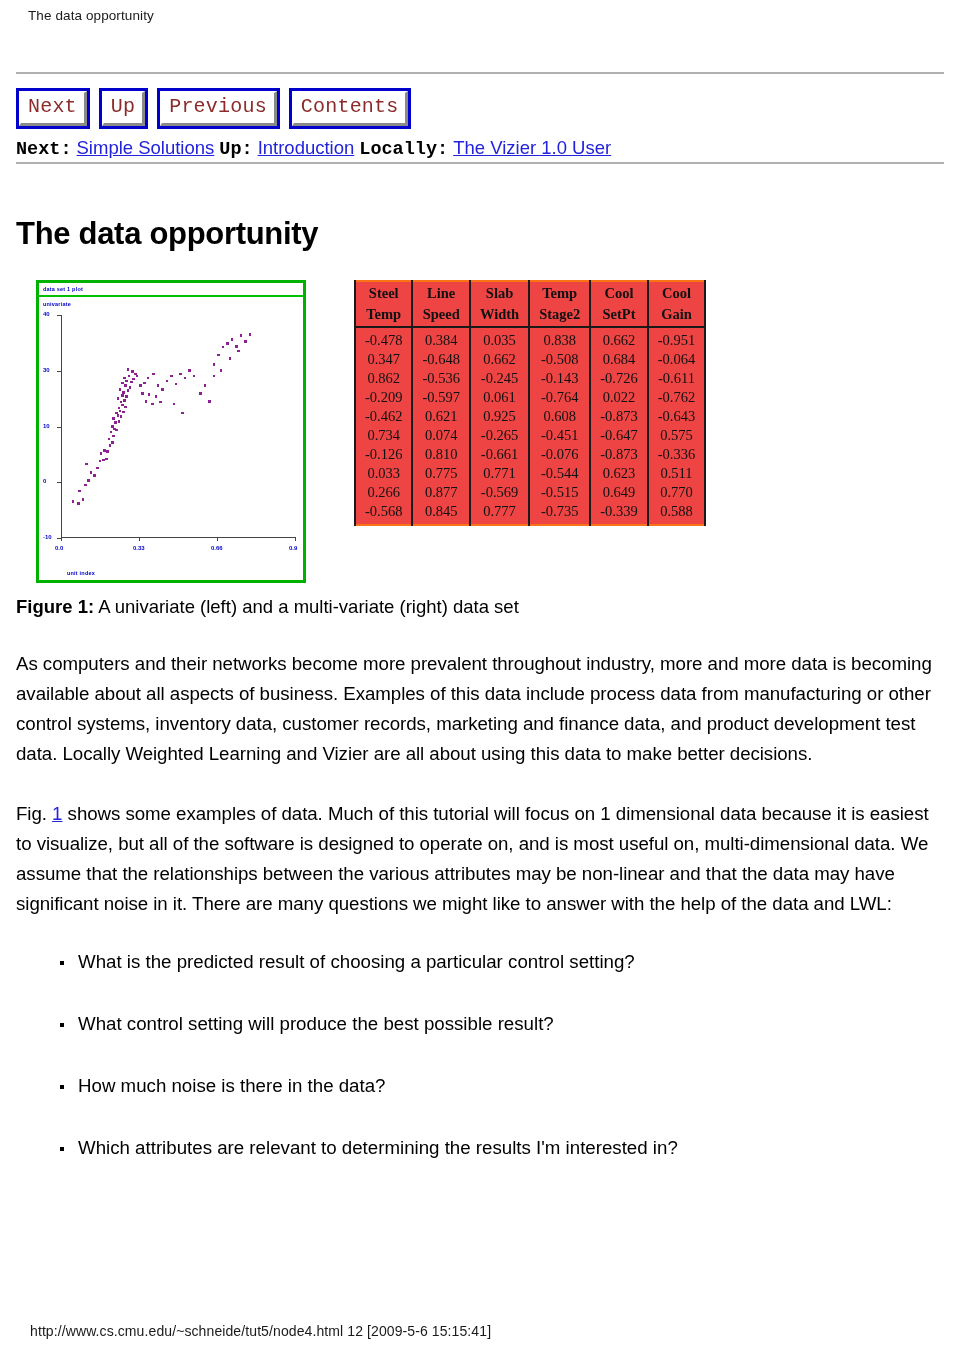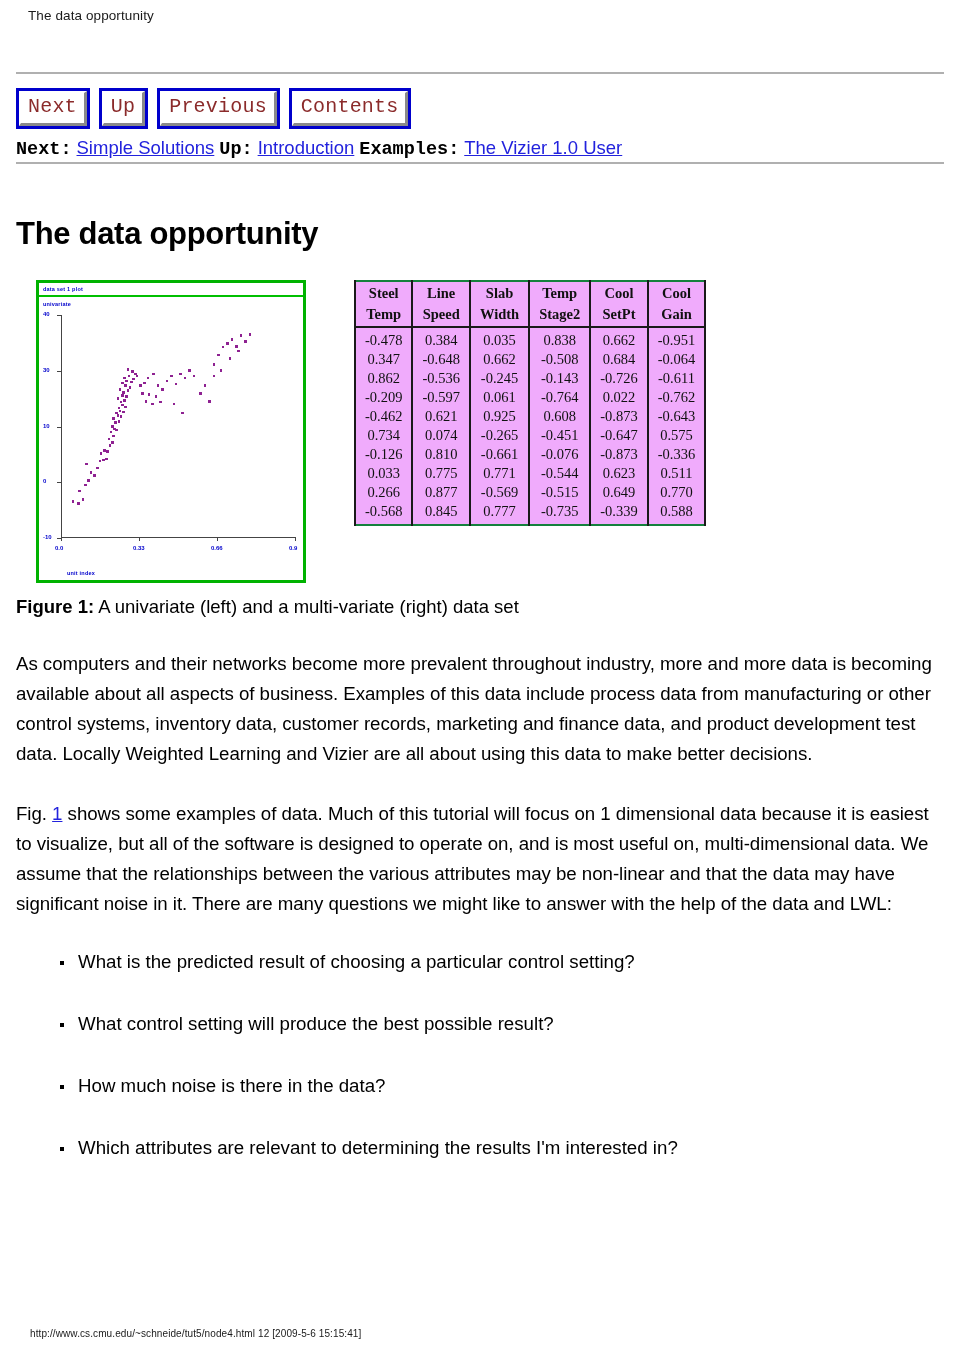--- a/index.html
+++ b/index.html
@@ -170,23 +170,23 @@
     height: 2.6px;
     background: #8e2191;
   }
 
   
   .dtable-wrap {
     margin-left: 48px;
   }
   table.dtable {
     border-collapse: collapse;
-    border: 2px solid #15803d;
+    border: 2px solid #f97316;
     font-family: "Liberation Serif", serif;
-    background: #f0abfc;
+    background: #ef4444;
   }
   table.dtable th, table.dtable td {
     border-left: 2px solid #1a1a1a;
     border-right: 2px solid #1a1a1a;
     font-size: 14.5px;
     line-height: 19px;
     text-align: center;
     padding: 0 9px;
     color: #111111;
     white-space: nowrap;
@@ -242,21 +242,21 @@
     width: 4px;
     height: 4px;
     background: #000000;
   }
 
   
   .footer {
     position: absolute;
     left: 30px;
     bottom: 18px;
-    font-size: 10px;
+    font-size: 14px;
     color: #1a1a1a;
     letter-spacing: 0.1px;
   }
 </style>
 </head>
 <body>
 
 <div class="page-header">The data opportunity</div>
 
 <div class="content">
@@ -272,21 +272,21 @@
       </span>
     <span class="navbtn">
         <span class="face">Previous</span>
       </span>
     <span class="navbtn">
         <span class="face">Contents</span>
       </span>
   </div>
 
   <div class="navlinks">
-    <b>Next:</b><span class="sp"></span><a href="#">Simple Solutions</a><span class="sp"></span><b>Up:</b><span class="sp"></span><a href="#">Introduction</a><span class="sp"></span><b>Examples:</b><span class="sp"></span><a href="#">The Vizier 1.0 User </a>
+    <b>Next:</b><span class="sp"></span><a href="#">Simple Solutions</a><span class="sp"></span><b>Up:</b><span class="sp"></span><a href="#">Introduction</a><span class="sp"></span><b>Locally:</b><span class="sp"></span><a href="#">The Vizier 1.0 User </a>
   </div>
 
   <hr class="rule rule2">
 
   <h1 class="title">The data opportunity</h1>
 
   <div class="figure-row">
 
     <div class="plotbox">
       <div class="plot-inner" id="plot-inner">

